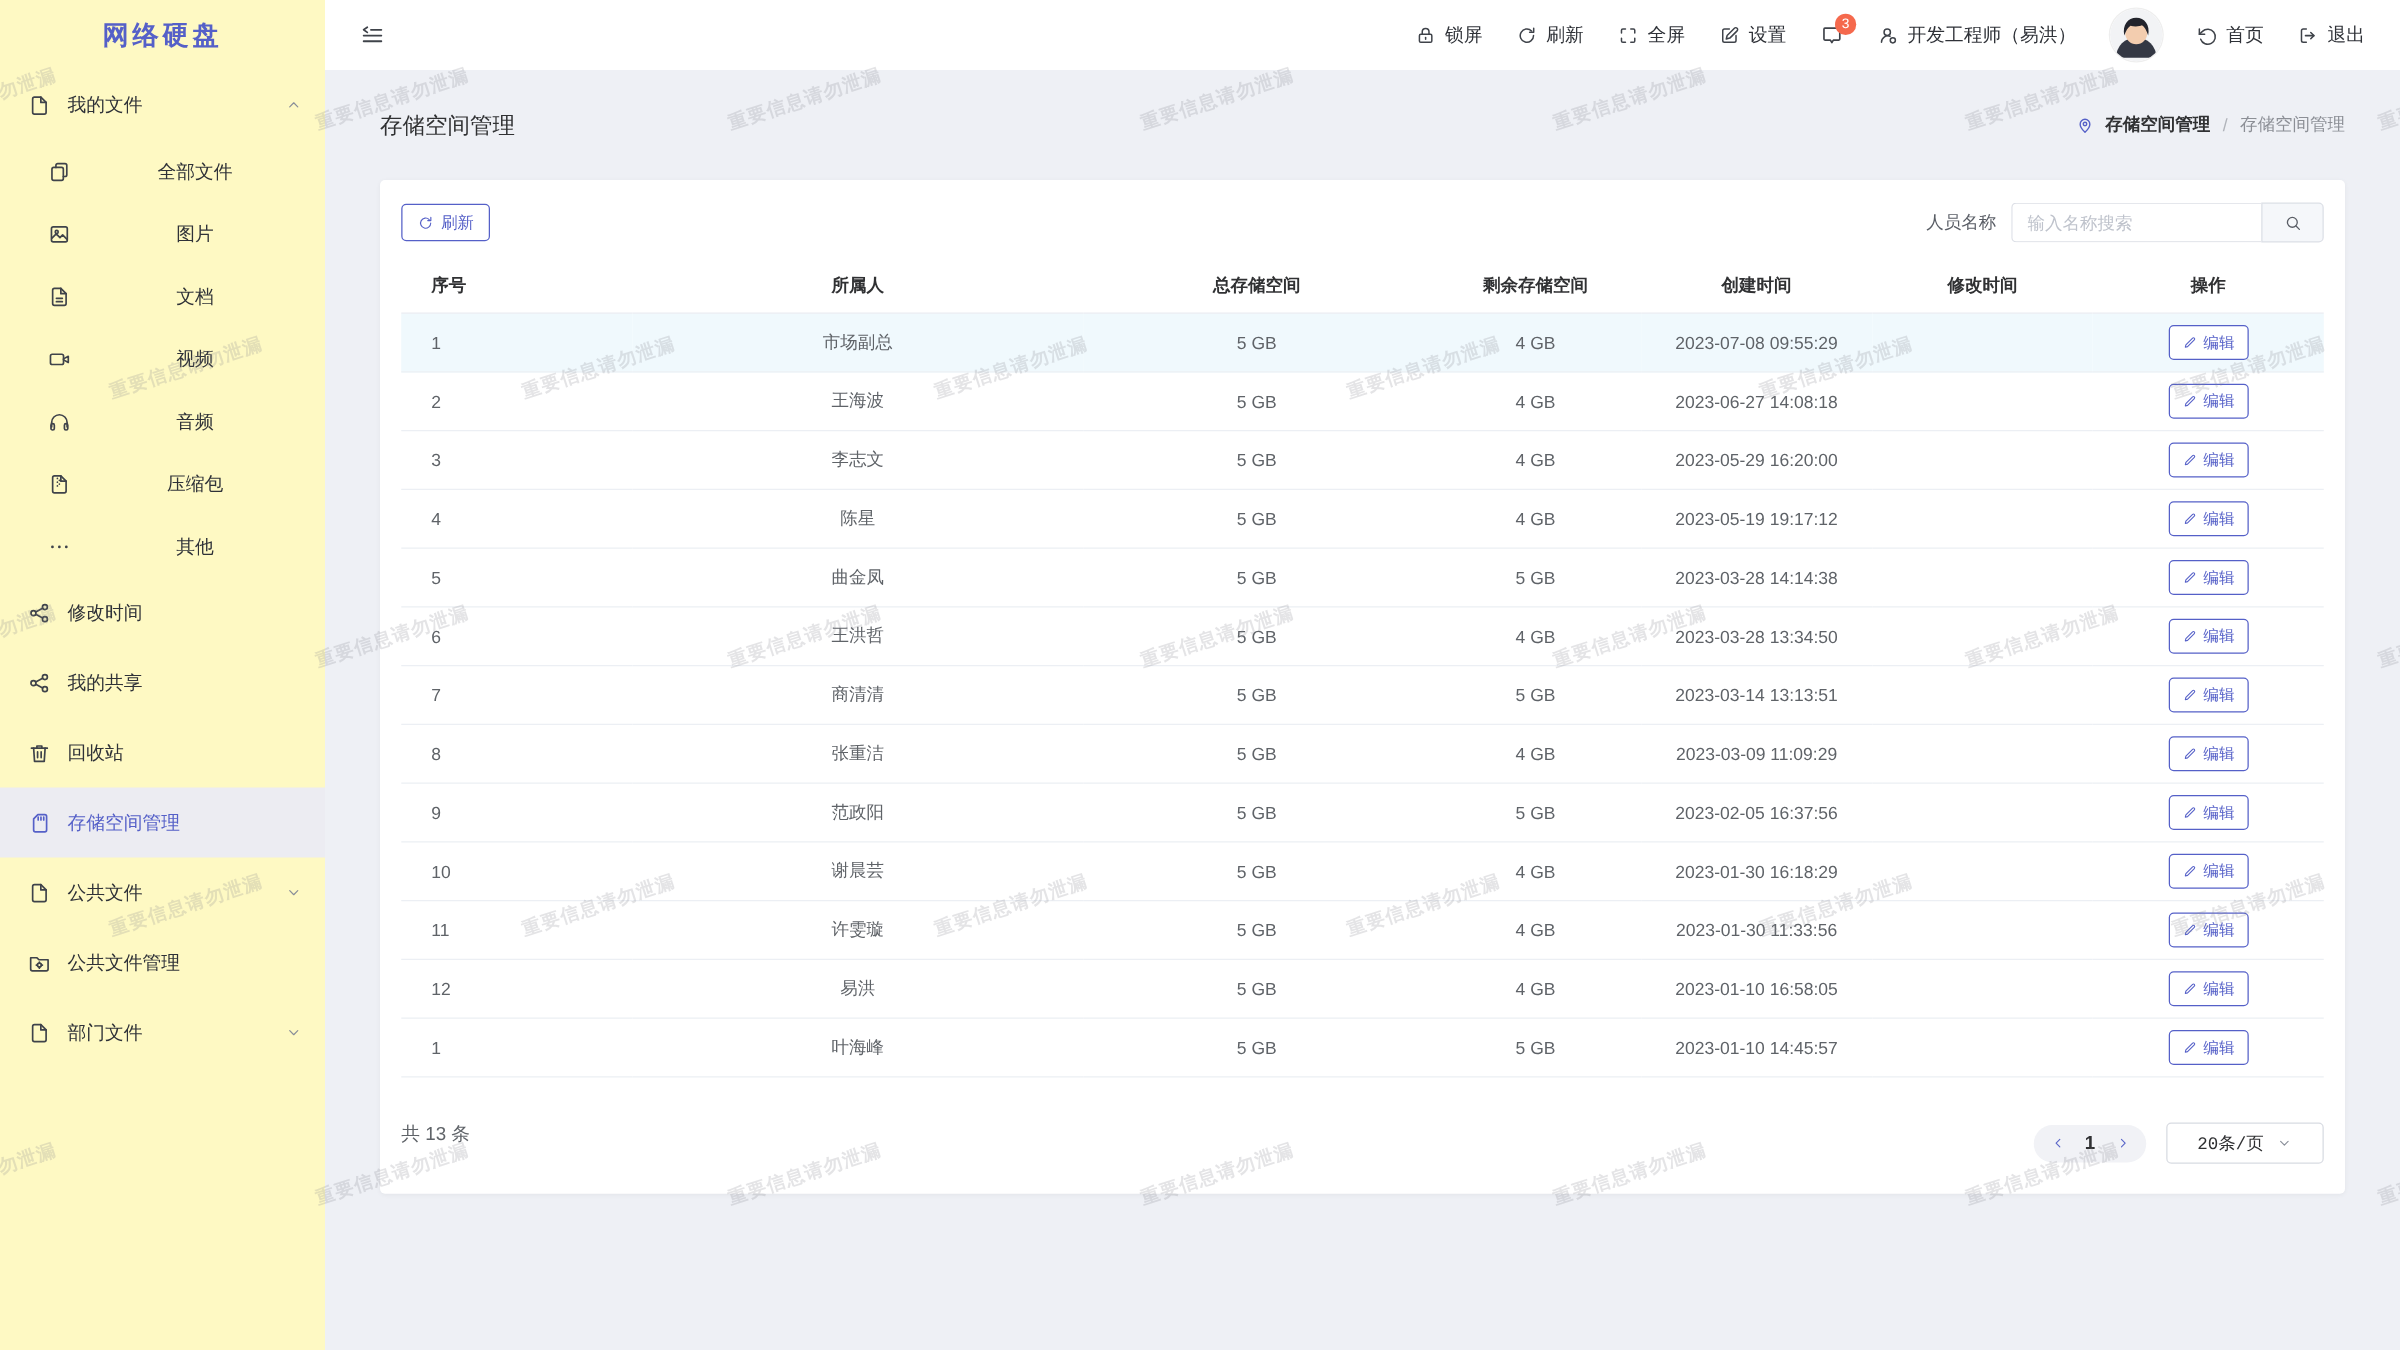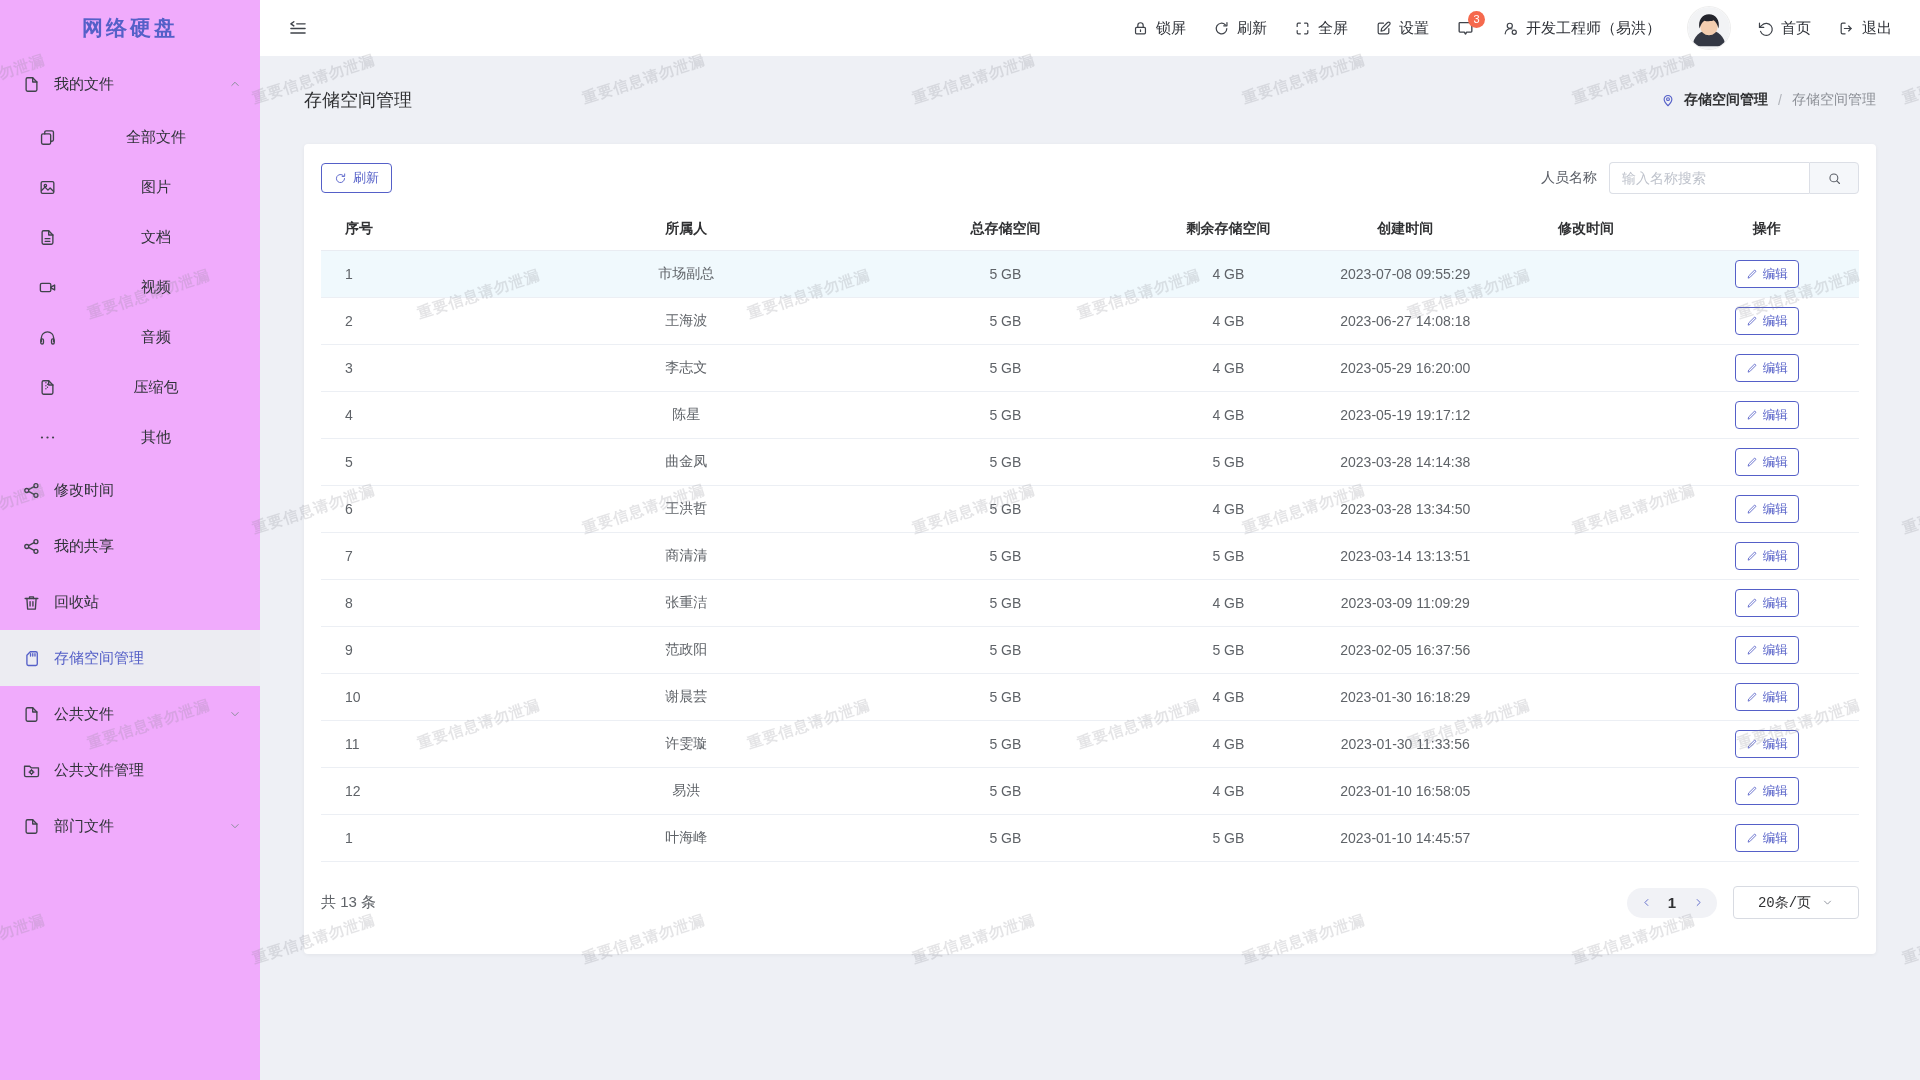--- a/index.html
+++ b/index.html
@@ -4,21 +4,21 @@
 <style>
   *{margin:0;padding:0;box-sizing:border-box;}
   html,body{width:1920px;height:1080px;}
   body{font-family:"Liberation Sans","DejaVu Sans",sans-serif;background:var(--content-bg,#eef0f5);color:#303133;overflow:hidden;position:relative;}
   :root{--primary:#5560c8;--badge:#f5694d;--content-bg:#eef0f5;--active-bg:#ececf2;--row-hover:#f0f9fd;}
   svg{display:block;width:100%;height:100%;}
   [data-icon]{display:inline-block;flex:none;}
   .app{display:flex;width:1920px;height:1080px;}
 
   
-  .sidebar{width:260px;background:#f0abfc;flex:none;display:flex;flex-direction:column;}
+  .sidebar{width:260px;background:#fef9c3;flex:none;display:flex;flex-direction:column;}
   .logo{height:56px;display:flex;align-items:center;justify-content:center;color:var(--primary);font-size:21px;font-weight:600;letter-spacing:3px;}
   .menu{flex:1;overflow:hidden;}
   .menu-item{height:56px;display:flex;align-items:center;padding:0 18px 0 22px;font-size:15px;color:#2f3238;cursor:pointer;}
   .menu-item .mi-icon{width:19px;height:19px;margin-right:13px;color:#3f434a;}
   .menu-item .mi-label{flex:1;}
   .menu-item .mi-arrow{width:14px;height:14px;color:#8a8f99;}
   .menu-item.sub{height:50px;padding-left:38px;text-align:center;}
   .menu-item.active{background:var(--active-bg);color:var(--primary);}
   .menu-item.active .mi-icon{color:var(--primary);}
 
@@ -58,21 +58,21 @@
   
   table{width:100%;border-collapse:collapse;table-layout:fixed;}
   th{font-size:14px;color:#303133;font-weight:700;padding:12px 6px;text-align:center;border-bottom:1px solid #e9ecf2;}
   td{font-size:14px;color:#5f6368;padding:0 6px;height:47px;text-align:center;border-bottom:1px solid #eceff4;}
   th.col-index,td.col-index{text-align:left;padding-left:24px;}
   tr.highlight td{background:var(--row-hover);}
   .edit-btn{display:inline-flex;align-items:center;gap:5px;height:28px;padding:0 10px;border:1px solid var(--primary);border-radius:4px;background:#fff;color:var(--primary);font-size:12.5px;cursor:pointer;font-family:inherit;}
   .edit-btn .ei{width:12px;height:12px;}
 
   
-  .table-footer{margin-top:24px;display:flex;align-items:center;justify-content:space-between;}
+  .table-footer{margin-top:36px;display:flex;align-items:flex-start;justify-content:space-between;}
   .total-label{font-size:15px;color:#5f6368;}
   .pager{display:flex;align-items:center;gap:16px;}
   .pages{display:flex;align-items:center;background:#f1f2f6;border-radius:16px;height:30px;padding:0 6px;}
   .page-arrow{width:26px;height:26px;display:flex;align-items:center;justify-content:center;color:#5a66c9;cursor:pointer;background:none;border:none;}
   .page-arrow [data-icon]{width:13px;height:13px;}
   .page-num{min-width:26px;text-align:center;font-size:15px;font-weight:700;color:#303133;cursor:pointer;}
   .page-size{width:126px;height:33px;border:1px solid #d8dbe2;border-radius:4px;background:#fff;display:flex;align-items:center;justify-content:center;gap:10px;font-size:14px;color:#303133;cursor:pointer;font-family:Liberation Mono, monospace;}
   .page-size .ci{width:13px;height:13px;color:#8a8f99;}
 
   

